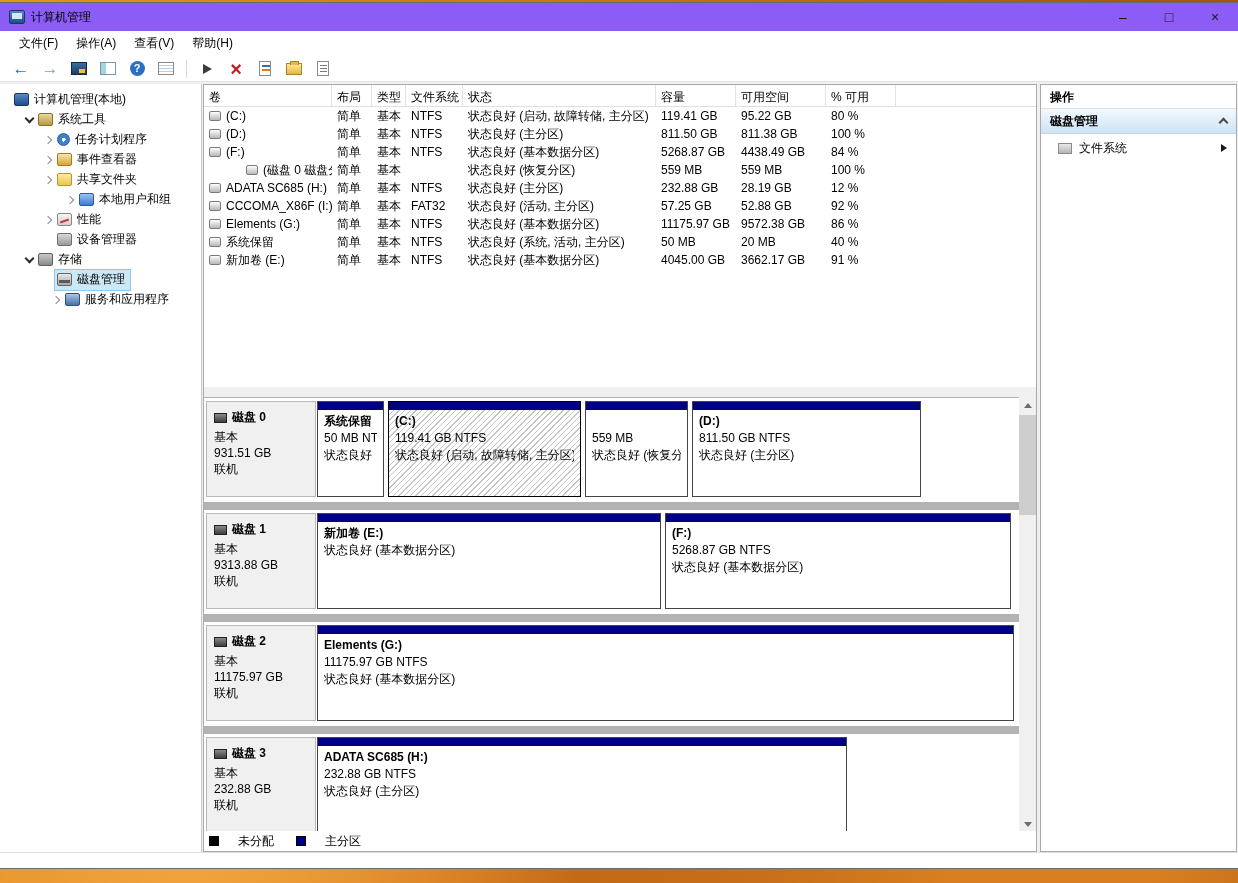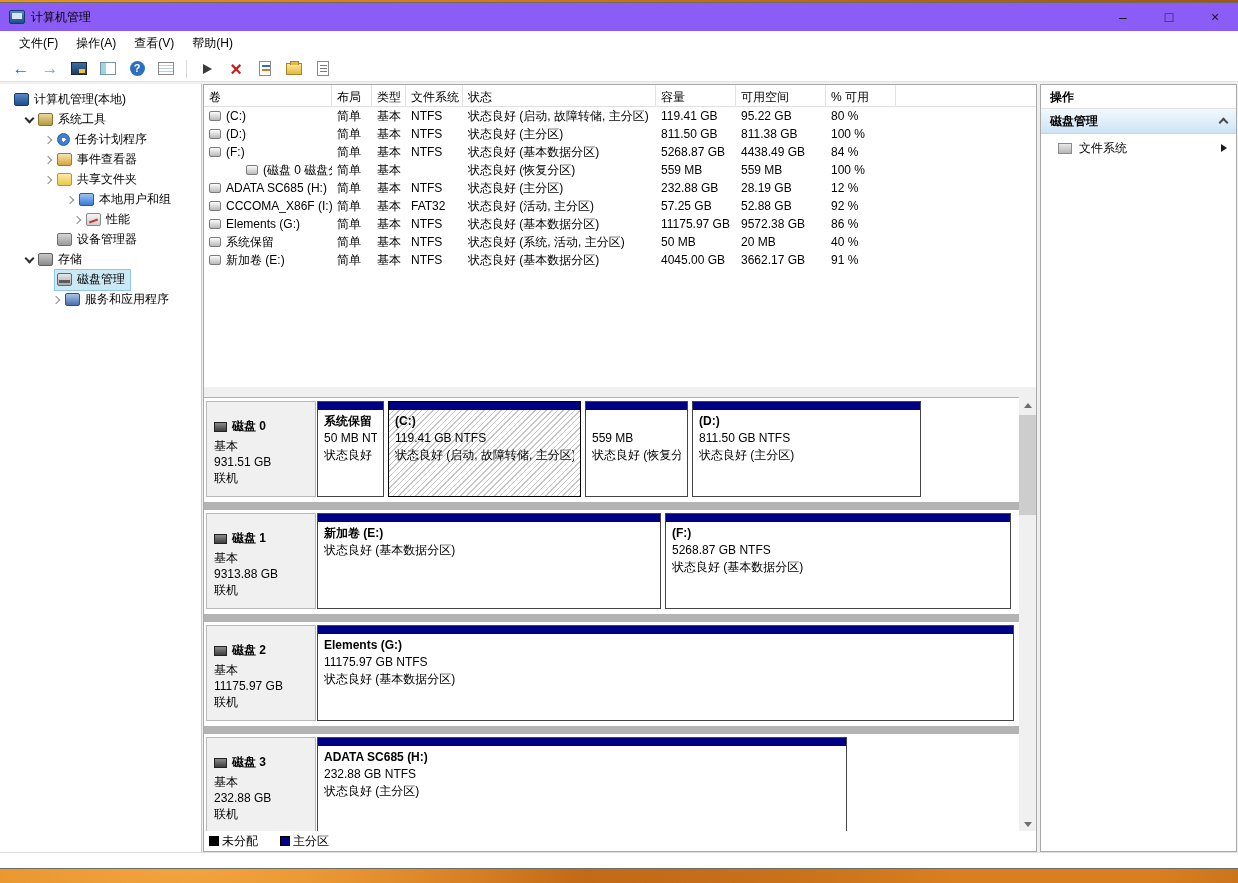--- a/index.html
+++ b/index.html
@@ -85,41 +85,41 @@
   .vol-header { display:flex; height:22px; border-bottom:1px solid #e0e0e0; background:#fff; }
   .vh-cell { padding:4px 0 0 5px; border-right:1px solid #e3e3e3; height:22px; overflow:hidden; white-space:nowrap; flex:none; }
   .vol-row { display:flex; height:18px; align-items:center; }
   .v-cell { padding-left:5px; white-space:nowrap; overflow:hidden; flex:none; }
   .vol-icon { width:12px; height:10px; margin-right:5px; display:inline-block; vertical-align:-1px; background:linear-gradient(#fdfdfd,#b9b9b9); border:1px solid #7a7a7a; border-radius:2px; }
   
   .disk-section { position:absolute; top:312px; left:0; right:0; height:436px; background:#b3b3b3; overflow:hidden; }
   .disk-rows { position:absolute; left:0; top:0; right:17px; bottom:0; }
   .disk-row { position:relative; height:104px; margin:0 0 8px 0; background:#fff; }
   .disk-row:first-child { margin-top:1px; }
-  .disk-label { position:absolute; left:2px; top:3px; width:110px; height:96px; background:#f0f0f0; border:1px solid #b9b9b9; padding:16px 7px; }
+  .disk-label { position:absolute; left:2px; top:3px; width:110px; height:96px; background:#f0f0f0; border:1px solid #b9b9b9; padding:7px 7px; }
   .dl-title { font-weight:bold; display:flex; align-items:center; gap:5px; margin-bottom:3px; }
   .disk-icon { width:13px; height:10px; background:linear-gradient(#8a8a8a,#3d3d3d); border:1px solid #222; display:inline-block; flex:none; }
   .dl-line { line-height:16px; }
   .parts { position:absolute; left:113px; top:3px; height:98px; display:flex; }
   .part { height:96px; margin-right:4px; background:#fff; border:1px solid #454545; flex:none; overflow:hidden; }
   .part-selected { border-color:#000; }
   .part-head { height:8px; background:#000082; }
   .part-body { padding:3px 6px; height:calc(100% - 8px); }
   .part-selected .part-body { background:repeating-linear-gradient(135deg,#ffffff 0px,#ffffff 3px,#c6c6c6 3px,#c6c6c6 4px); }
   .pline { line-height:17px; height:17px; white-space:nowrap; overflow:hidden; }
   
   .vscroll { position:absolute; top:0; right:0; bottom:0; width:17px; background:#f0f0f0; }
   .sb-btn { position:absolute; left:0; right:0; height:17px; display:flex; align-items:center; justify-content:center; }
   .sb-btn.up { top:0; } .sb-btn.down { bottom:0; }
   .tri-up { width:0; height:0; border-left:4px solid transparent; border-right:4px solid transparent; border-bottom:5px solid #6e6e6e; }
   .tri-down { width:0; height:0; border-left:4px solid transparent; border-right:4px solid transparent; border-top:5px solid #6e6e6e; }
   .sb-thumb { position:absolute; top:18px; left:0; width:17px; height:100px; background:#cdcdcd; }
   
   .legend { position:absolute; bottom:0; left:0; right:0; height:20px; background:#fff; display:flex; align-items:center; gap:22px; padding-left:5px; }
-  .legend-item { display:inline-flex; align-items:center; gap:3px; }
+  .legend-item { display:inline-flex; align-items:center; gap:19px; }
   .swatch { width:10px; height:10px; border:1px solid #000; display:inline-block; }
   
   .actions-title { height:24px; line-height:24px; padding-left:9px; font-weight:bold; border-bottom:1px solid #e0e0e0; }
   .actions-section { height:25px; display:flex; align-items:center; padding:0 9px; background:linear-gradient(#f3f9fe,#cde3f5); border-bottom:1px solid #c2d8ea; font-weight:bold; }
   .chev-up { margin-left:auto; width:7px; height:7px; border-left:2px solid #4a4a4a; border-top:2px solid #4a4a4a; transform:rotate(45deg); margin-top:3px; }
   .actions-more { height:28px; display:flex; align-items:center; padding:0 9px 0 17px; }
   .more-icon { width:14px; height:11px; background:linear-gradient(#e8e8e8,#b5b5b5); border:1px solid #8a8a8a; margin-right:7px; flex:none; }
   .submenu-arrow { margin-left:auto; width:0; height:0; border-left:6px solid #1a1a1a; border-top:4px solid transparent; border-bottom:4px solid transparent; }
 </style>
 </head>
@@ -216,21 +216,21 @@
             <span class="ti-label">共享文件夹</span>
           </span>
         </div>
         <div class="tree-item" style="padding-left: 64px;">
           <span class="expander collapsed"></span>
           <span class="ti-body">
             <span class="ticon ticon-local-users"></span>
             <span class="ti-label">本地用户和组</span>
           </span>
         </div>
-        <div class="tree-item" style="padding-left: 42px; margin-left: 29px;">
+        <div class="tree-item" style="padding-left: 42px;">
           <span class="expander collapsed"></span>
           <span class="ti-body">
             <span class="ticon ticon-performance"></span>
             <span class="ti-label">性能</span>
           </span>
         </div>
         <div class="tree-item" style="padding-left: 42px;">
           <span class="expander none"></span>
           <span class="ti-body">
             <span class="ticon ticon-device-manager"></span>

